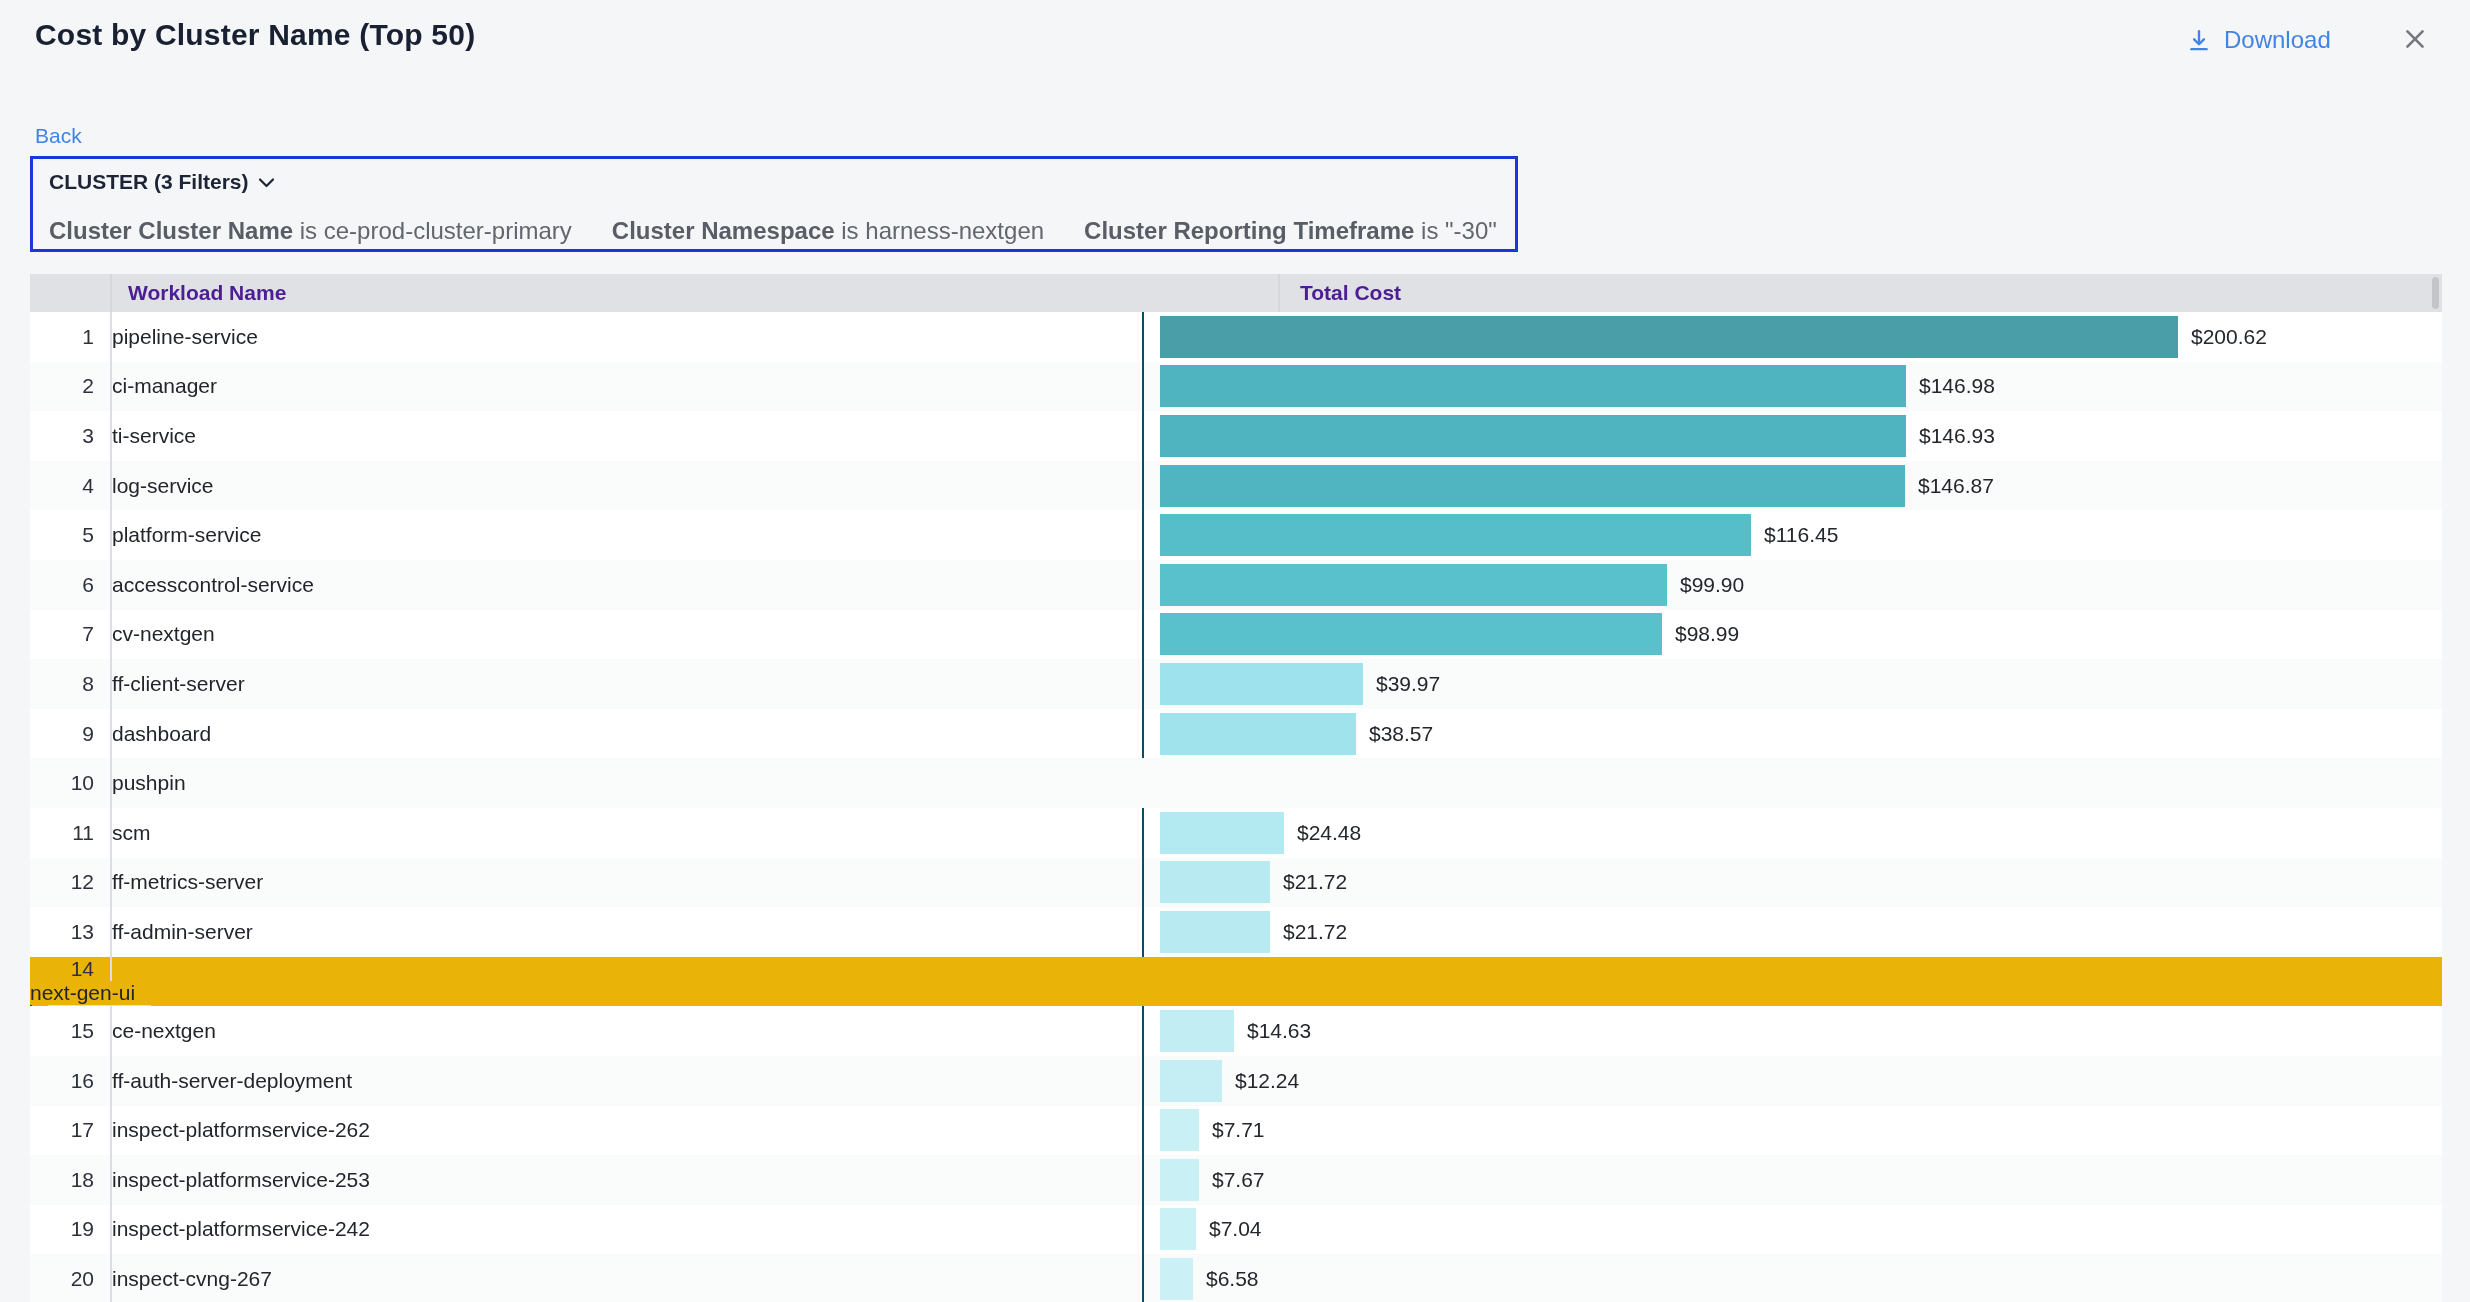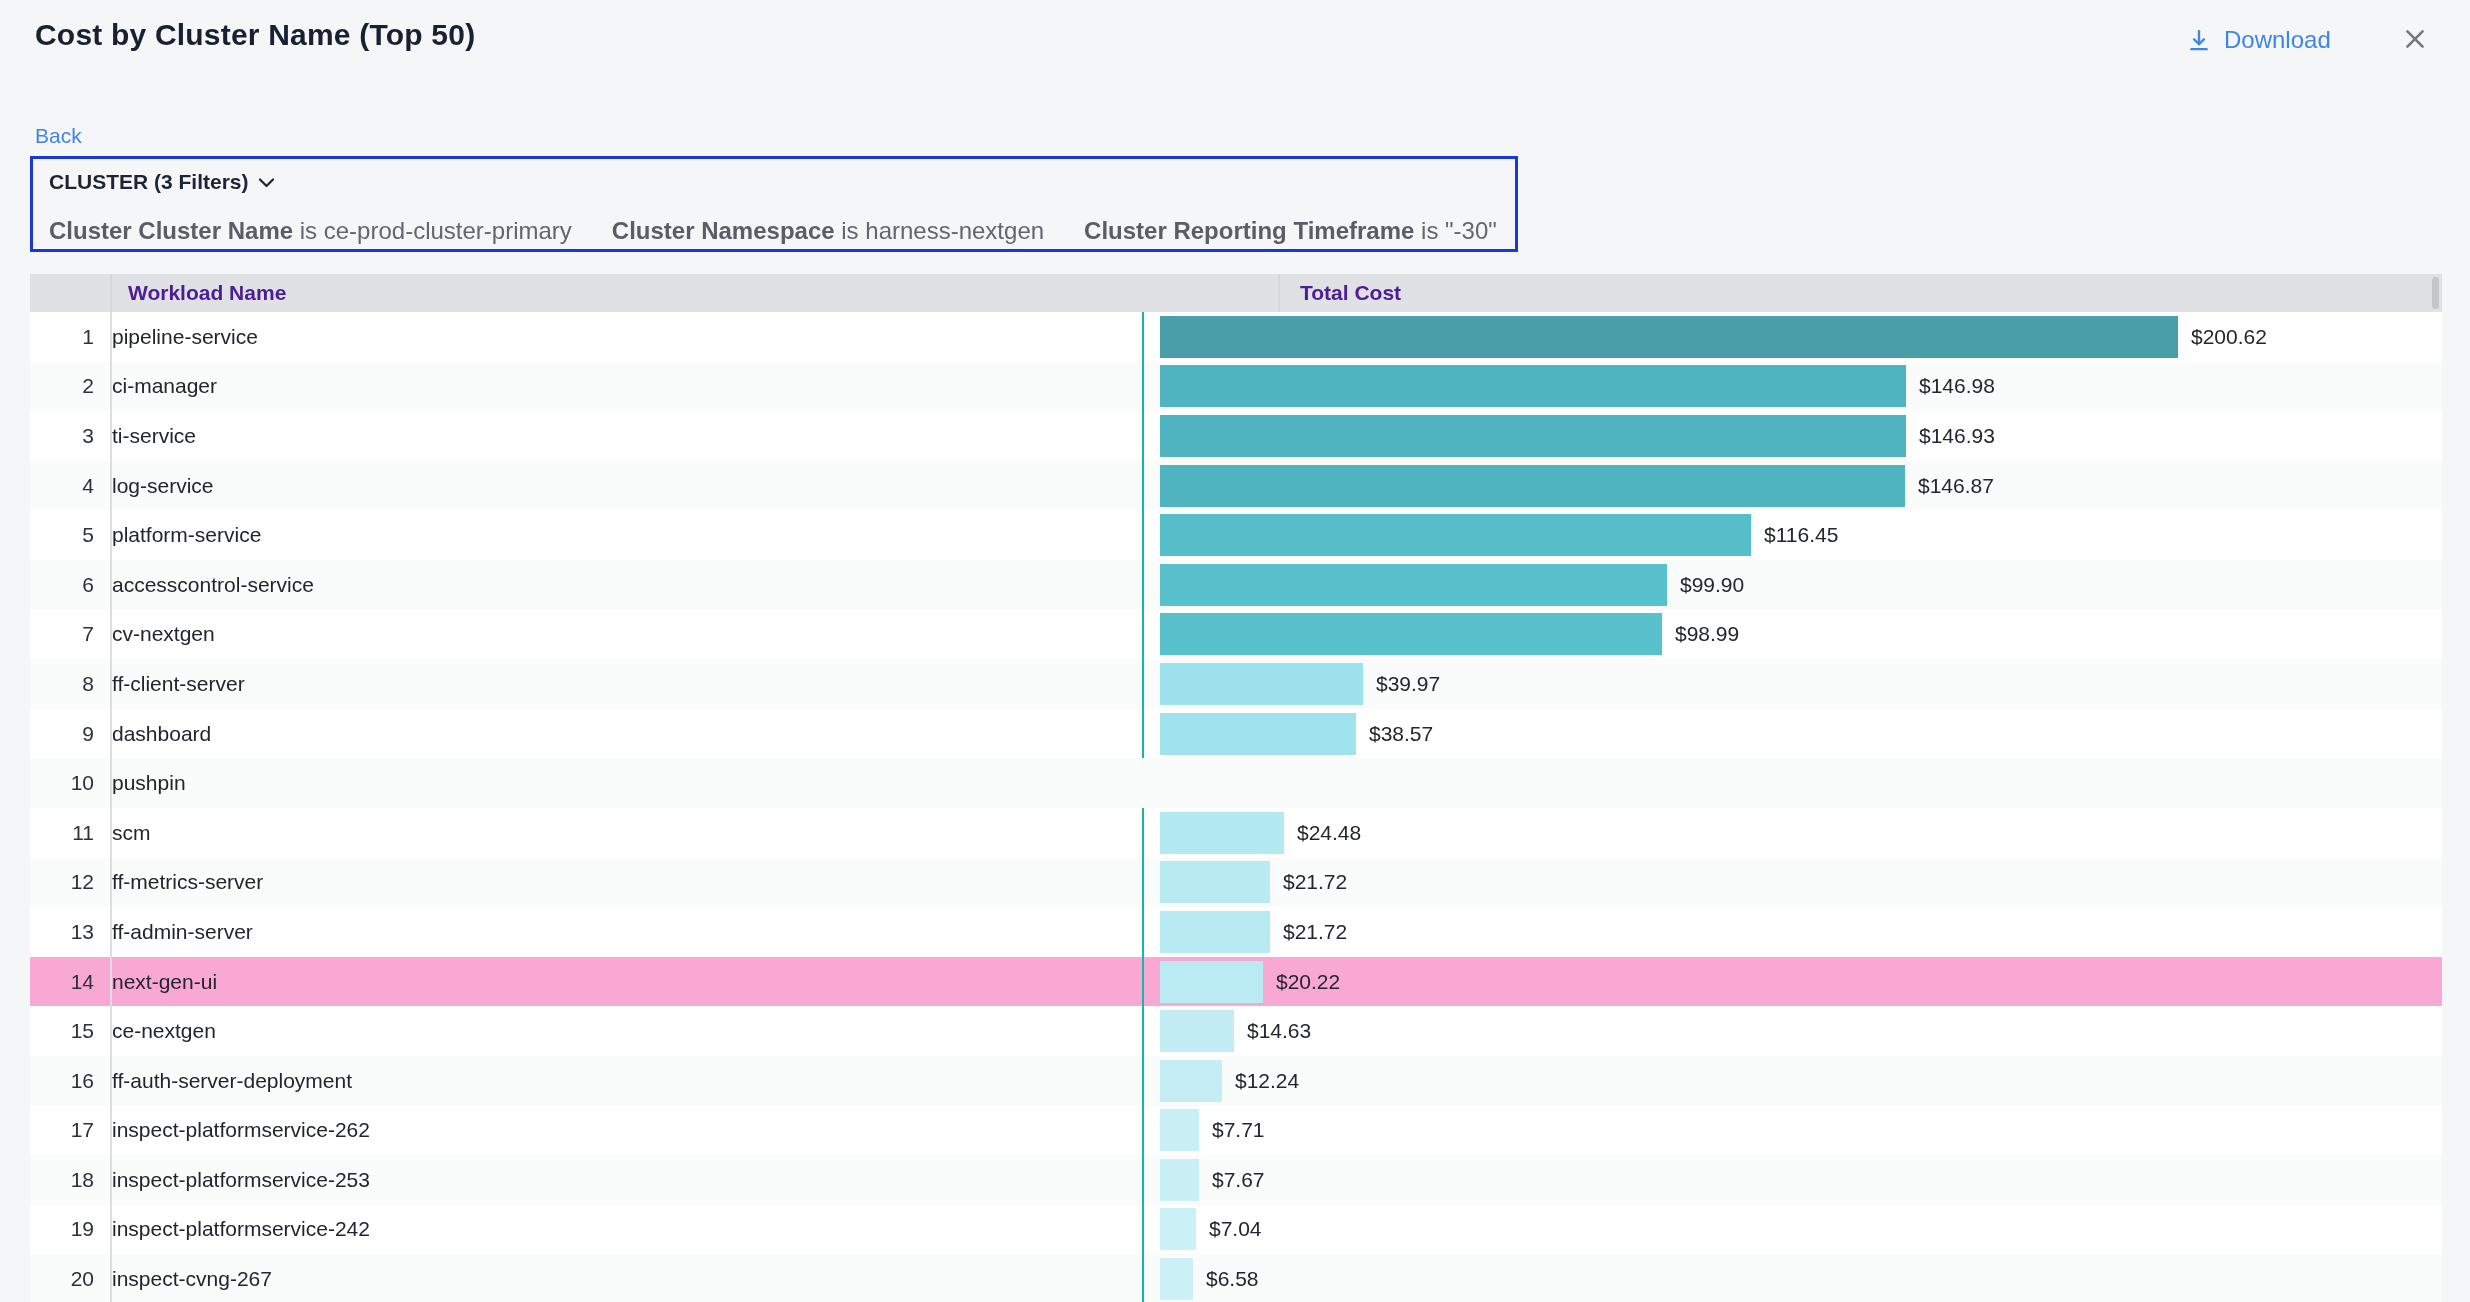--- a/index.html
+++ b/index.html
@@ -66,32 +66,32 @@
     display:flex; height:38px; background:#e0e1e4;
     font-size:21px; font-weight:700; color:#4c1d95;
   }
   .thead .h-rank { width:82px; height:100%; border-right:2px solid #d5d7da; }
   .thead .h-name { width:1166px; height:100%; padding-left:16px; display:flex; align-items:center; }
   .thead .h-cost { flex:1; height:100%; border-left:2px solid #d5d7da; padding-left:20px; display:flex; align-items:center;text-align:center; }
 
   .tbody { display:flex; flex-direction:column; }
   .trow { display:flex; height:49.6px; background:#ffffff; font-size:21px; }
   .trow.alt { background:#fafbfb; }
-  .trow.hl  { background:#f9a8d4; }
+  .trow.hl  { background:#eab308;flex-direction:column; }
   .c-rank {
     width:82px; height:100%; border-right:2px solid #dcdee1;
     display:flex; align-items:center; justify-content:flex-end; padding-right:16px;
     color:#2c313a;
   }
   .c-name {
     width:1030px; height:100%;
     display:flex; align-items:center; color:#22262c;
   }
   .c-cost {
-    flex:1; height:100%; border-left:2px solid #14b8a6;
+    flex:1; height:100%; border-left:2px solid #0c4a6e;
     display:flex; align-items:center; padding-left:16px; gap:13px;
   }
   .bar { height:42px; background:#4a9ea8; }
   .c-val { color:#23272d; white-space:nowrap; }
 
   .scroll-thumb {
     position:absolute; right:3px; top:3px;
     width:7px; height:32px; border-radius:4px; background:#c3c5c9;
     cursor:grab;
   }

